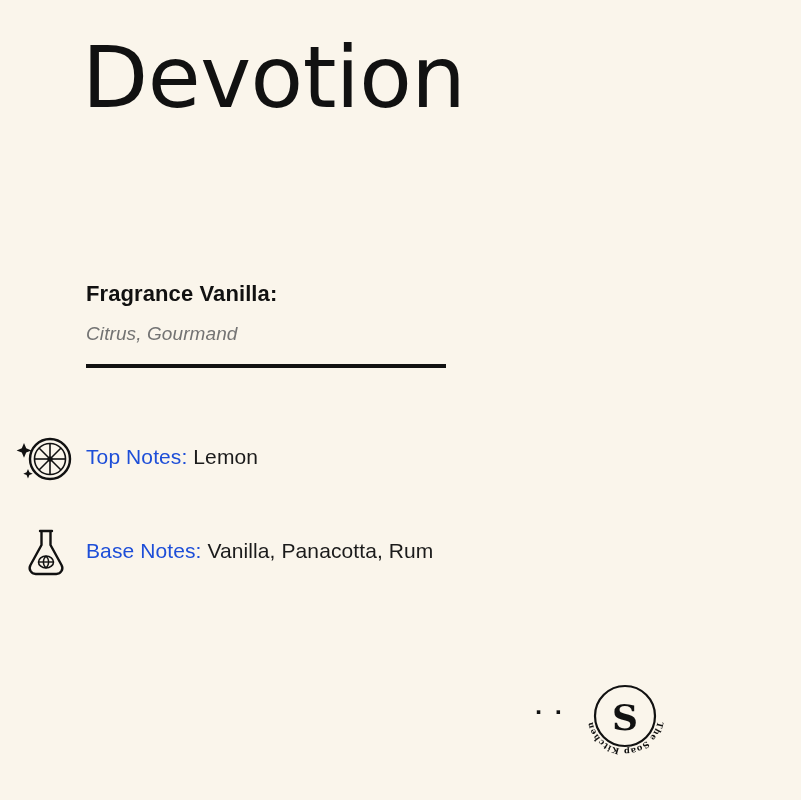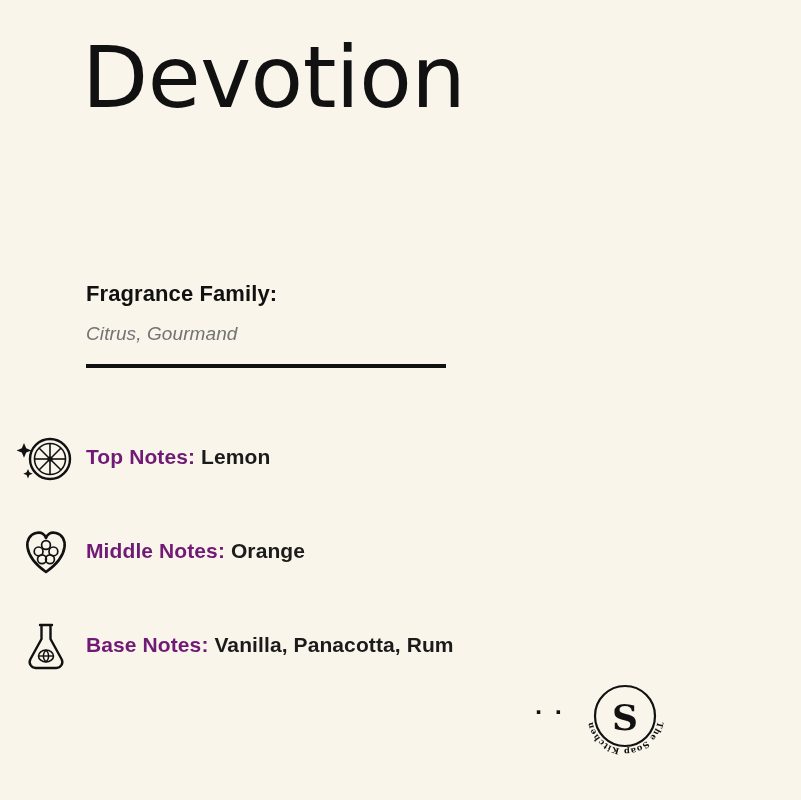--- a/index.html
+++ b/index.html
@@ -82,25 +82,25 @@
     align-items: center;
     justify-content: center;
   }
   .note-text {
     font-size: 21px;
     color: #1b1b1b;
     letter-spacing: 0.1px;
     white-space: nowrap;
   }
   .note-label {
-    font-weight: 700;
-    color: #701a75;
+    font-weight: 400;
+    color: #1d4ed8;
   }
   .note-value {
-    font-weight: 700;
+    font-weight: 400;
     text-align: center;
   }
 
   
   .footer {
     position: absolute;
     right: 28px;
     bottom: 36px;
     display: flex;
     align-items: center;
@@ -129,21 +129,21 @@
   }
 </style>
 </head>
 <body>
 
 <div class="card">
 
   <div class="title">Devotion</div>
 
   <div class="family-block">
-    <div class="family-heading">Fragrance Family:</div>
+    <div class="family-heading">Fragrance Vanilla:</div>
     <div class="family-value">Citrus, Gourmand</div>
     <div class="family-rule"></div>
   </div>
 
   <div class="notes">
 
     <div class="note-row">
       <div class="note-icon">
         <svg width="64" height="64" viewBox="0 0 64 64" aria-hidden="true">
           <circle cx="36" cy="34" r="20" fill="none" stroke="#111" stroke-width="2.4"></circle>
@@ -158,38 +158,20 @@
           <path d="M10 18 l2.2 5.2 L17.4 25.4 l-5.2 2.2 L10 32.8 l-2.2-5.2 L2.6 25.4 l5.2-2.2 Z" fill="#111"></path>
           <path d="M14 44 l1.4 3.3 3.3 1.4 -3.3 1.4 -1.4 3.3 -1.4-3.3 -3.3-1.4 3.3-1.4 Z" fill="#111"></path>
         </svg>
       </div>
       <div class="note-text">
         <span class="note-label">Top Notes:</span>
         <span class="note-value">Lemon</span>
       </div>
     </div>
 
-    <div class="note-row">
-      <div class="note-icon">
-        <svg width="64" height="64" viewBox="0 0 64 64" aria-hidden="true">
-          <path d="M32 53 C 8 36 10 17 22 14 C 28 12.5 31 16 32 19 C 33 16 36 12.5 42 14 C 54 17 56 36 32 53 Z" fill="none" stroke="#111" stroke-width="2.6" stroke-linejoin="round"></path>
-          <g fill="none" stroke="#111" stroke-width="1.7">
-            <circle cx="32" cy="26" r="4.4"></circle>
-            <circle cx="24.6" cy="32.4" r="4.4"></circle>
-            <circle cx="39.4" cy="32.4" r="4.4"></circle>
-            <circle cx="28" cy="40.2" r="4.4"></circle>
-            <circle cx="36" cy="40.2" r="4.4"></circle>
-          </g>
-        </svg>
-      </div>
-      <div class="note-text">
-        <span class="note-label">Middle Notes:</span>
-        <span class="note-value">Orange</span>
-      </div>
-    </div>
 
     <div class="note-row">
       <div class="note-icon">
         <svg width="64" height="64" viewBox="0 0 64 64" aria-hidden="true">
           <path d="M26 12 h12 M27.5 12 v14 L16.5 46 a6 6 0 0 0 5.2 9 h20.6 a6 6 0 0 0 5.2 -9 L36.5 26 V12" fill="none" stroke="#111" stroke-width="2.4" stroke-linejoin="round" stroke-linecap="round"></path>
           <ellipse cx="32" cy="43" rx="7.5" ry="6" fill="none" stroke="#111" stroke-width="1.6"></ellipse>
           <path d="M32 37.2 C 28.5 40 28.5 46 32 48.8 C 35.5 46 35.5 40 32 37.2 Z" fill="none" stroke="#111" stroke-width="1.4"></path>
           <line x1="24.5" y1="43" x2="39.5" y2="43" stroke="#111" stroke-width="1.4"></line>
         </svg>
       </div>

